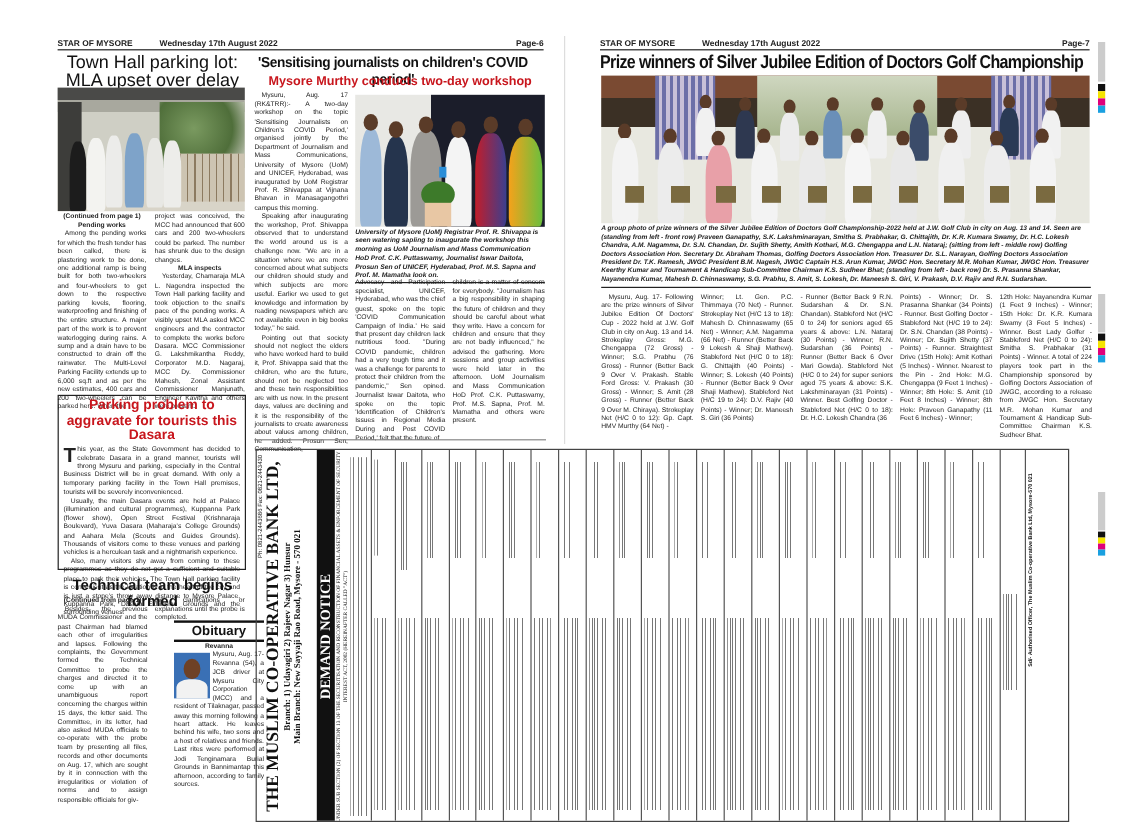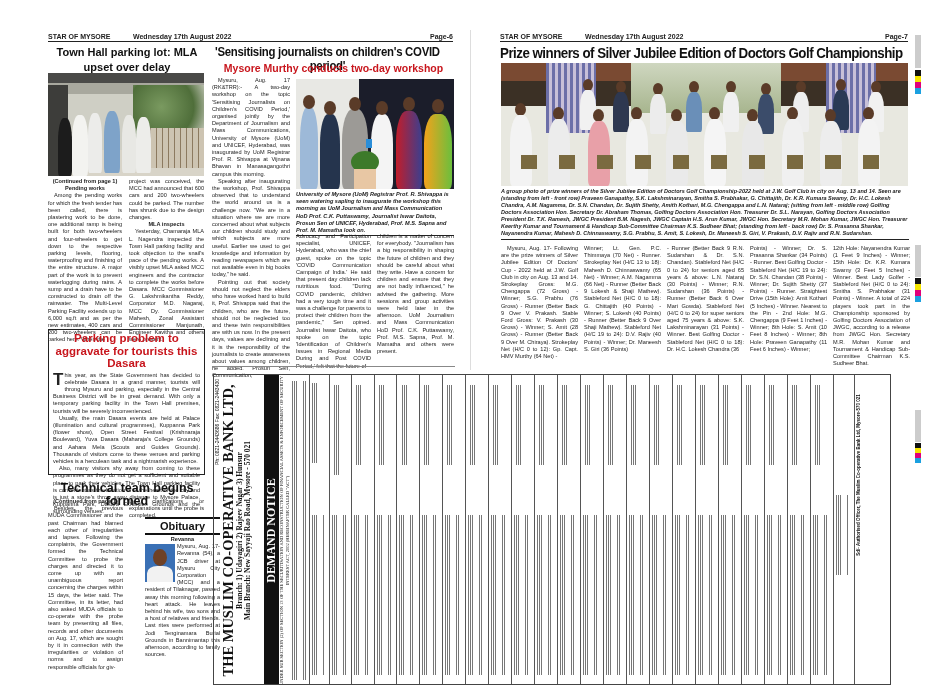--- a/index.html
+++ b/index.html
@@ -24,21 +24,21 @@
 </head>
 <body>
 
 <div>
   <div class="hdr" style="left:48px;width:405px">
     <span class="pub">STAR OF MYSORE</span>
     <span class="date">Wednesday 17th August 2022</span>
     <span class="pg">Page-6</span>
   </div>
 
-  <div class="abs" style="left:48px;top:45px;width:158px;font-size:11px;line-height:15px;font-weight:bold;text-align:center">Town Hall parking lot: MLA upset over delay</div>
+  <div class="abs" style="left:48px;top:45px;width:158px;font-size:15px;line-height:15px;font-weight:normal;text-align:center">Town Hall parking lot: MLA upset over delay</div>
   <div class="photo" style="left:48px;top:73px;width:156px;height:103px;background:linear-gradient(180deg,#4a4a48 0 10%,#a8a89e 10% 20%,#cfcfc5 20% 75%,#d8d4c8 75%)">
     <div class="abs" style="left:85px;top:12px;width:71px;height:55px;background:radial-gradient(circle at 40% 40%,#7a9a60,#4f6e3a 60%,#bcc1b0 90%)"></div>
     <div class="abs" style="left:90px;top:55px;width:66px;height:40px;background:repeating-linear-gradient(90deg,#8c7a60 0 1px,transparent 1px 6px),#cdc4b2"></div>
     <div class="abs" style="left:0;top:12px;width:20px;height:91px;background:#3d3d3a"></div>
     <div class="person" style="left:10px;top:45px;width:14px;height:58px;background:#1c1c1c"></div>
     <div class="person" style="left:24px;top:42px;width:16px;height:61px;background:#f3f3f0"></div>
     <div class="person" style="left:40px;top:40px;width:14px;height:60px;background:#ececea"></div>
     <div class="person" style="left:56px;top:38px;width:16px;height:62px;background:#7ea3c9"></div>
     <div class="person" style="left:74px;top:42px;width:14px;height:58px;background:#e8e8e4"></div>
     <div class="person" style="left:88px;top:44px;width:15px;height:56px;background:#ededea"></div>

